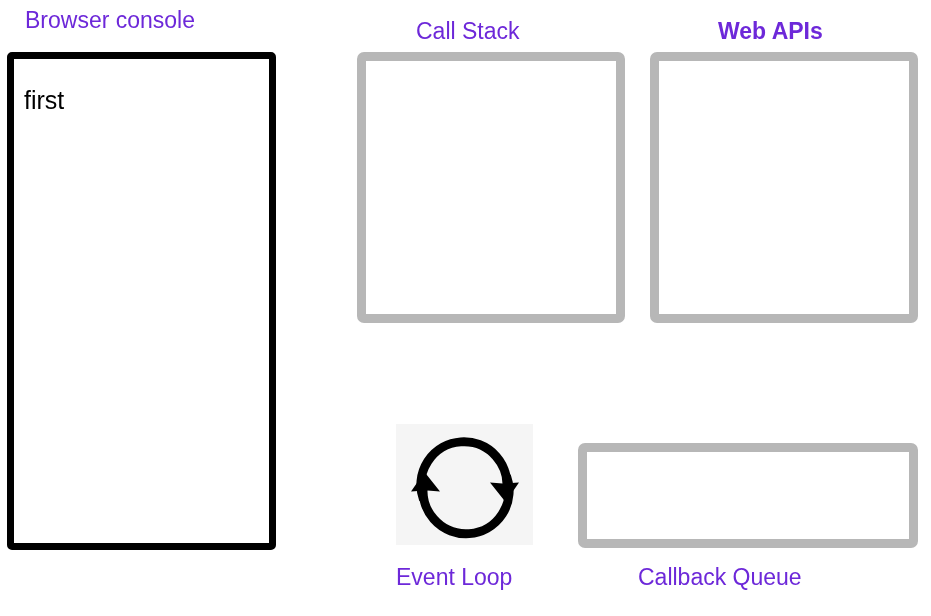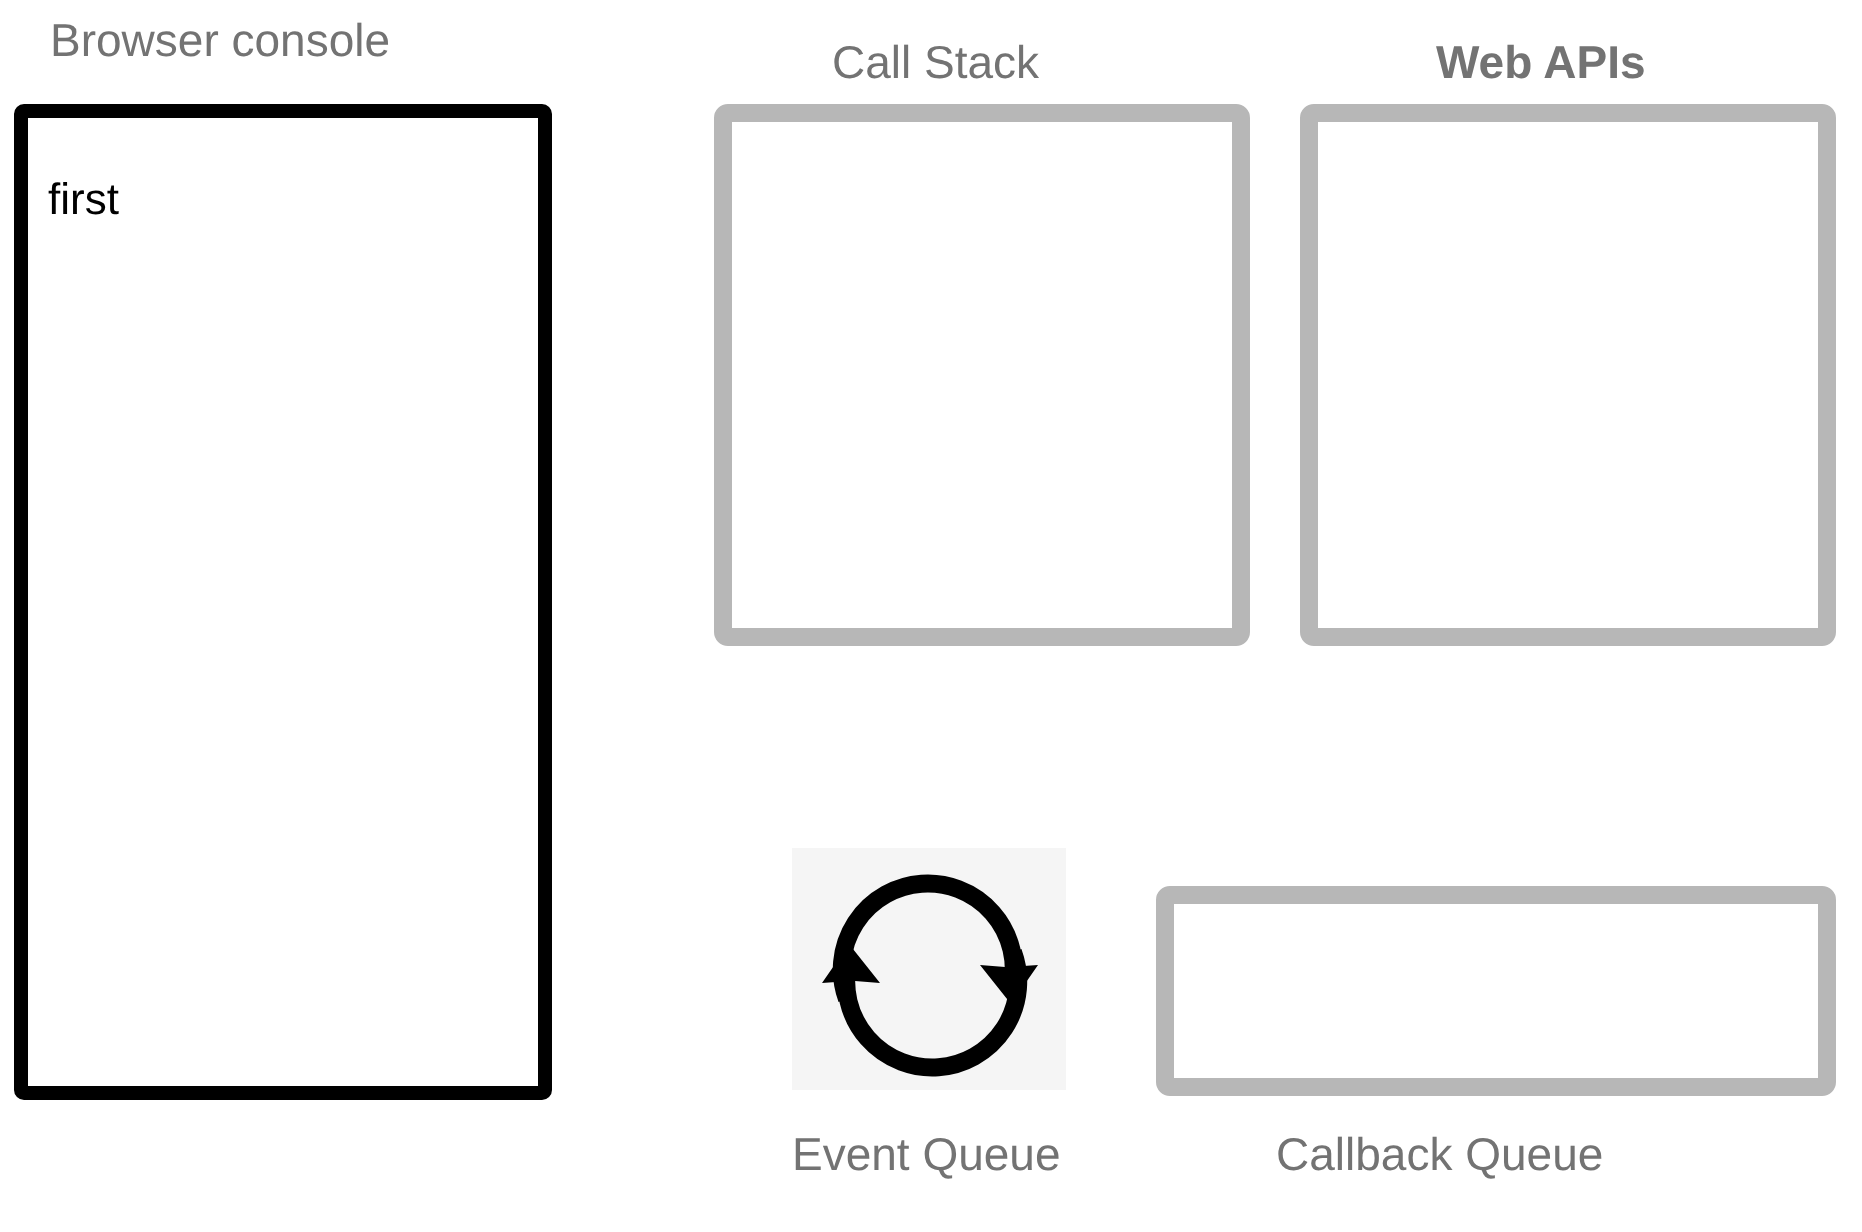--- a/index.html
+++ b/index.html
@@ -15,21 +15,21 @@
     overflow: hidden;
     font-family: "Liberation Sans", sans-serif;
     color: #000000;
     -webkit-font-smoothing: antialiased;
   }
 
   .panel-title {
     position: absolute;
     font-size: 23px;
     line-height: 1;
-    color: #737373;
+    color: #6d28d9;
     white-space: nowrap;
     font-weight: 400;
   }
 
   
   #console-title {
     left: 25px;
     top: 9px;
   }
   #console-box {
@@ -47,21 +47,21 @@
   #console-log {
     position: absolute;
     left: 10px;
     top: 26px;
     right: 6px;
     margin: 0;
     padding: 0;
     list-style: none;
   }
   #console-log li {
-    font-size: 22px;
+    font-size: 25px;
     line-height: 30px;
     color: #000000;
     white-space: nowrap;
   }
 
   
   .gray-box {
     position: absolute;
     box-sizing: border-box;
     border: 9px solid #b7b7b7;
@@ -151,13 +151,13 @@
     <path d="M 18.5 68.5 A 43 43 0 1 1 101.0 62.5" fill="none" stroke="#000000" stroke-width="9" stroke-linecap="butt"></path>
 
     <path d="M 101.5 45.0 A 43 43 0 1 1 19.0 51.0" fill="none" stroke="#000000" stroke-width="9" stroke-linecap="butt"></path>
 
     <path d="M 19.5 41.0 L 35.0 60.5 L 22.5 59.5 L 20.0 59.5 L 6.0 60.5 Z" fill="#000000"></path>
 
     <path d="M 100.5 71.0 L 85.0 51.5 L 97.5 52.5 L 100.0 52.5 L 114.0 51.5 Z" fill="#000000"></path>
   </svg>
 </div>
 
-<div class="panel-title" id="event-loop-title">Event Queue</div>
+<div class="panel-title" id="event-loop-title">Event Loop</div>
 
 </body></html>

